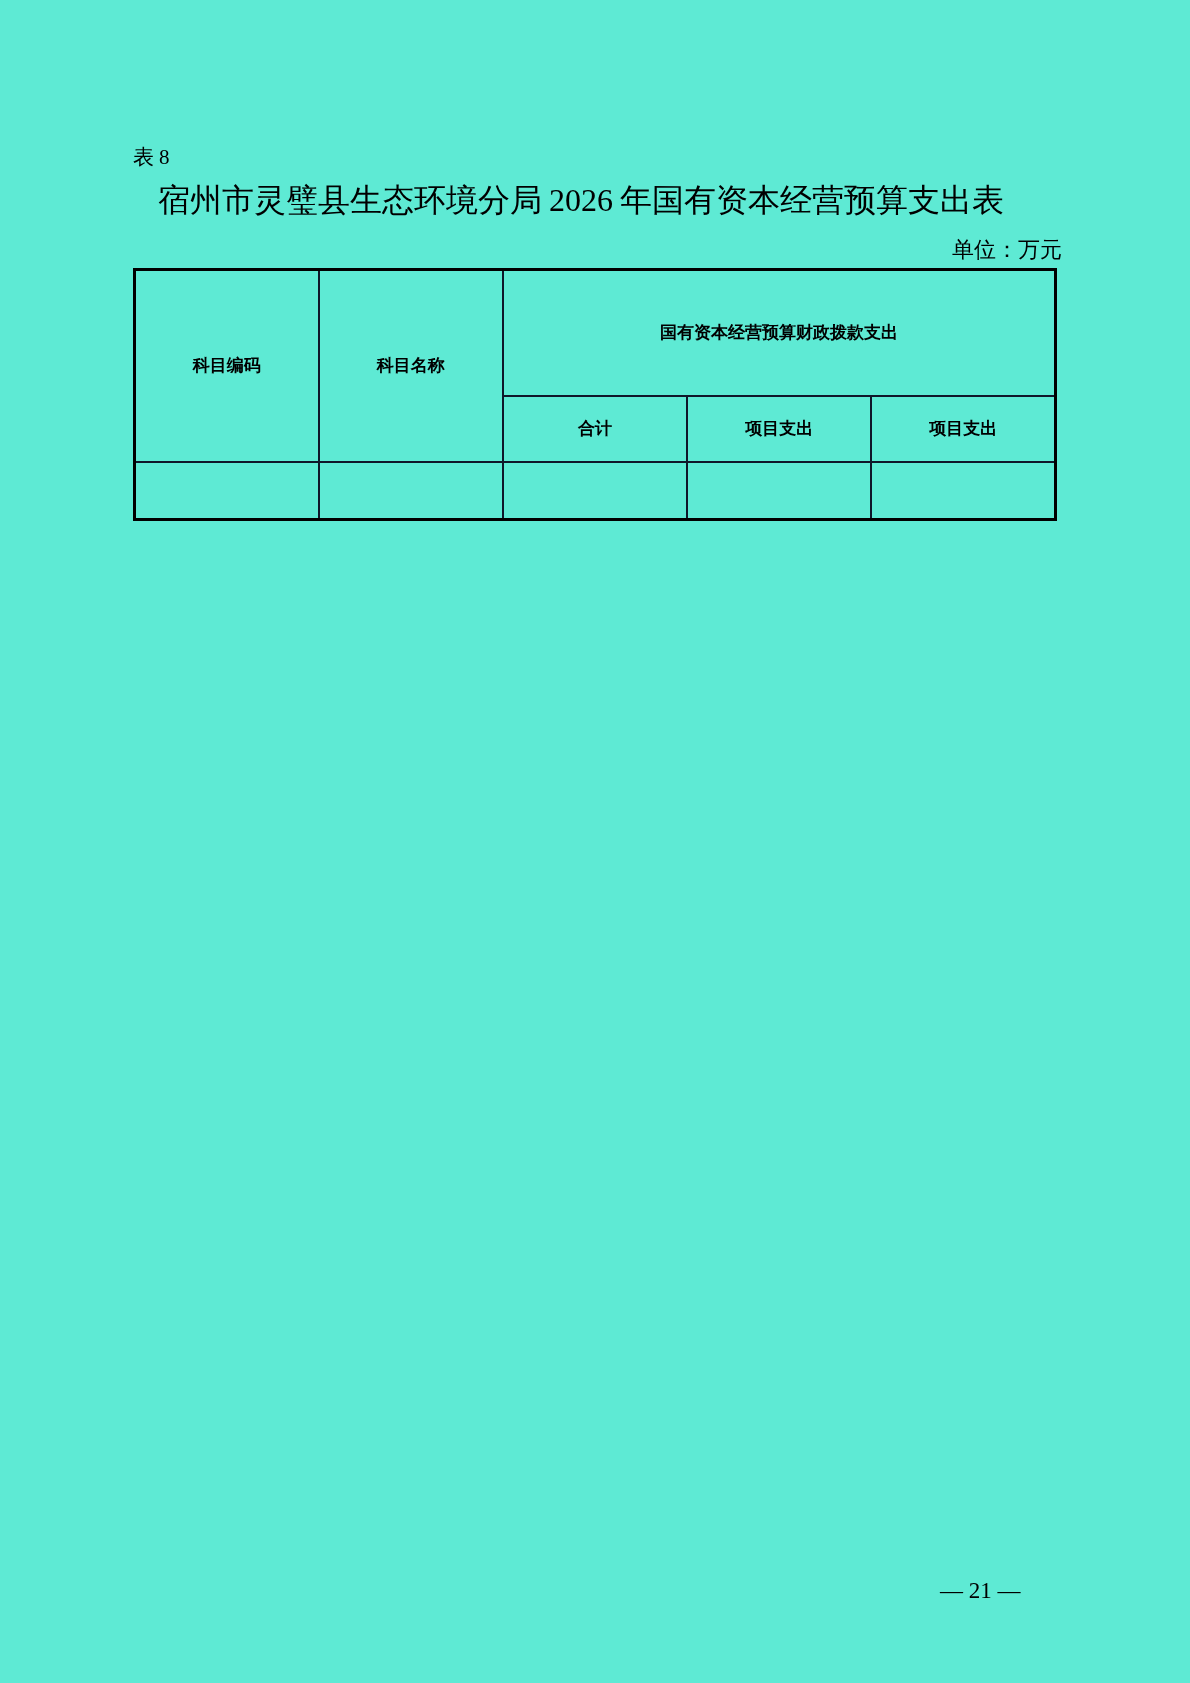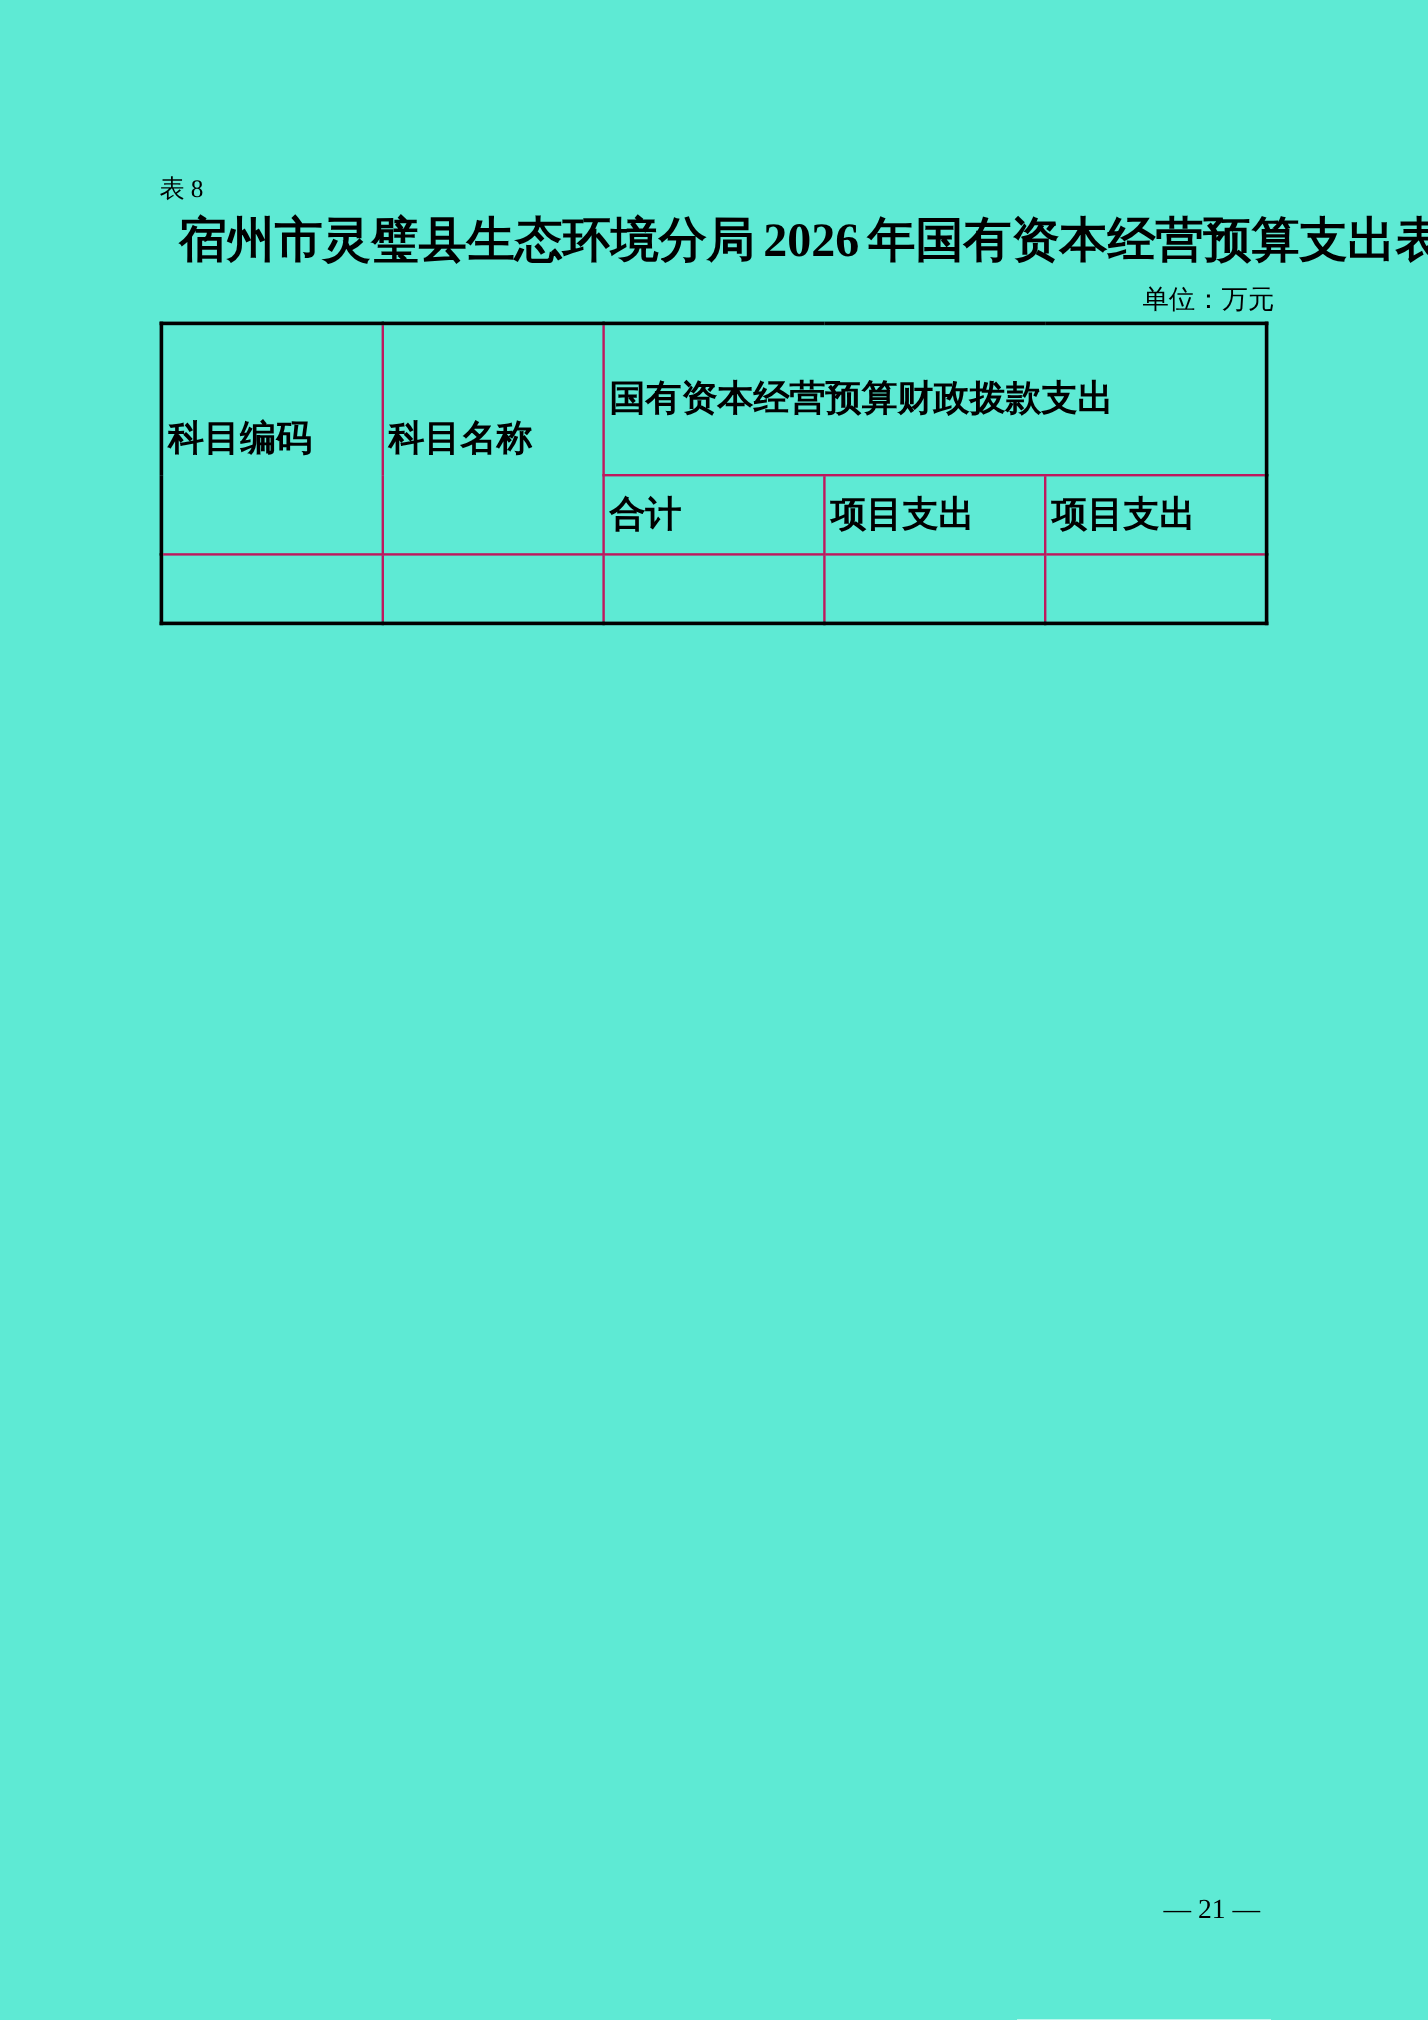--- a/index.html
+++ b/index.html
@@ -27,27 +27,27 @@
     line-height: 28px;
     font-weight: 400;
     letter-spacing: 1px;
   }
   .table-label .num {
     font-family: "Liberation Serif", serif;
     margin-left: 4px;
   }
   .doc-title {
     position: absolute;
-    left: 149px;
+    left: 119px;
     top: 178px;
     width: 924px;
     text-align: center;
-    font-size: 40px;
+    font-size: 32px;
     line-height: 44px;
-    font-weight: 700;
+    font-weight: 400;
     white-space: nowrap;
   }
   .doc-title .year {
     font-family: "Liberation Serif", serif;
     margin: 0 7px;
   }
   .unit-note {
     position: absolute;
     top: 236px;
     right: 128px;
@@ -59,24 +59,24 @@
     position: absolute;
     left: 133px;
     top: 268px;
     width: 924px;
     border-collapse: collapse;
     table-layout: fixed;
     border: 3px solid #000000;
   }
   table.budget-table th,
   table.budget-table td {
-    border: 2px solid #be185d;
-    text-align: left;
+    border: 2px solid #0f172a;
+    text-align: center;
     vertical-align: middle;
-    font-size: 30px;
+    font-size: 17px;
     font-weight: 700;
     padding: 0 4px;
   }
   table.budget-table col { width: 20%; }
   tr.row-group-header { height: 126px; }
   tr.row-sub-header   { height: 66px; margin-left: 24px; }
   tr.row-empty        { height: 58px; }
   tr.row-empty td     { font-weight: 400; }
   .note-paragraph {
     position: absolute;
@@ -88,21 +88,21 @@
     font-weight: 400;
     text-align: justify;
     letter-spacing: 0.5px;
     word-break: break-all;
   }
   .page-number {
     position: absolute;
     top: 1577px;
     left: 940px;
     width: 110px;
-    text-align: right;
+    text-align: left;
     font-family: "Liberation Serif", serif;
     font-size: 23px;
     line-height: 28px;
     white-space: nowrap;
   }
 </style>
 </head>
 <body>
 
 <div class="page">

